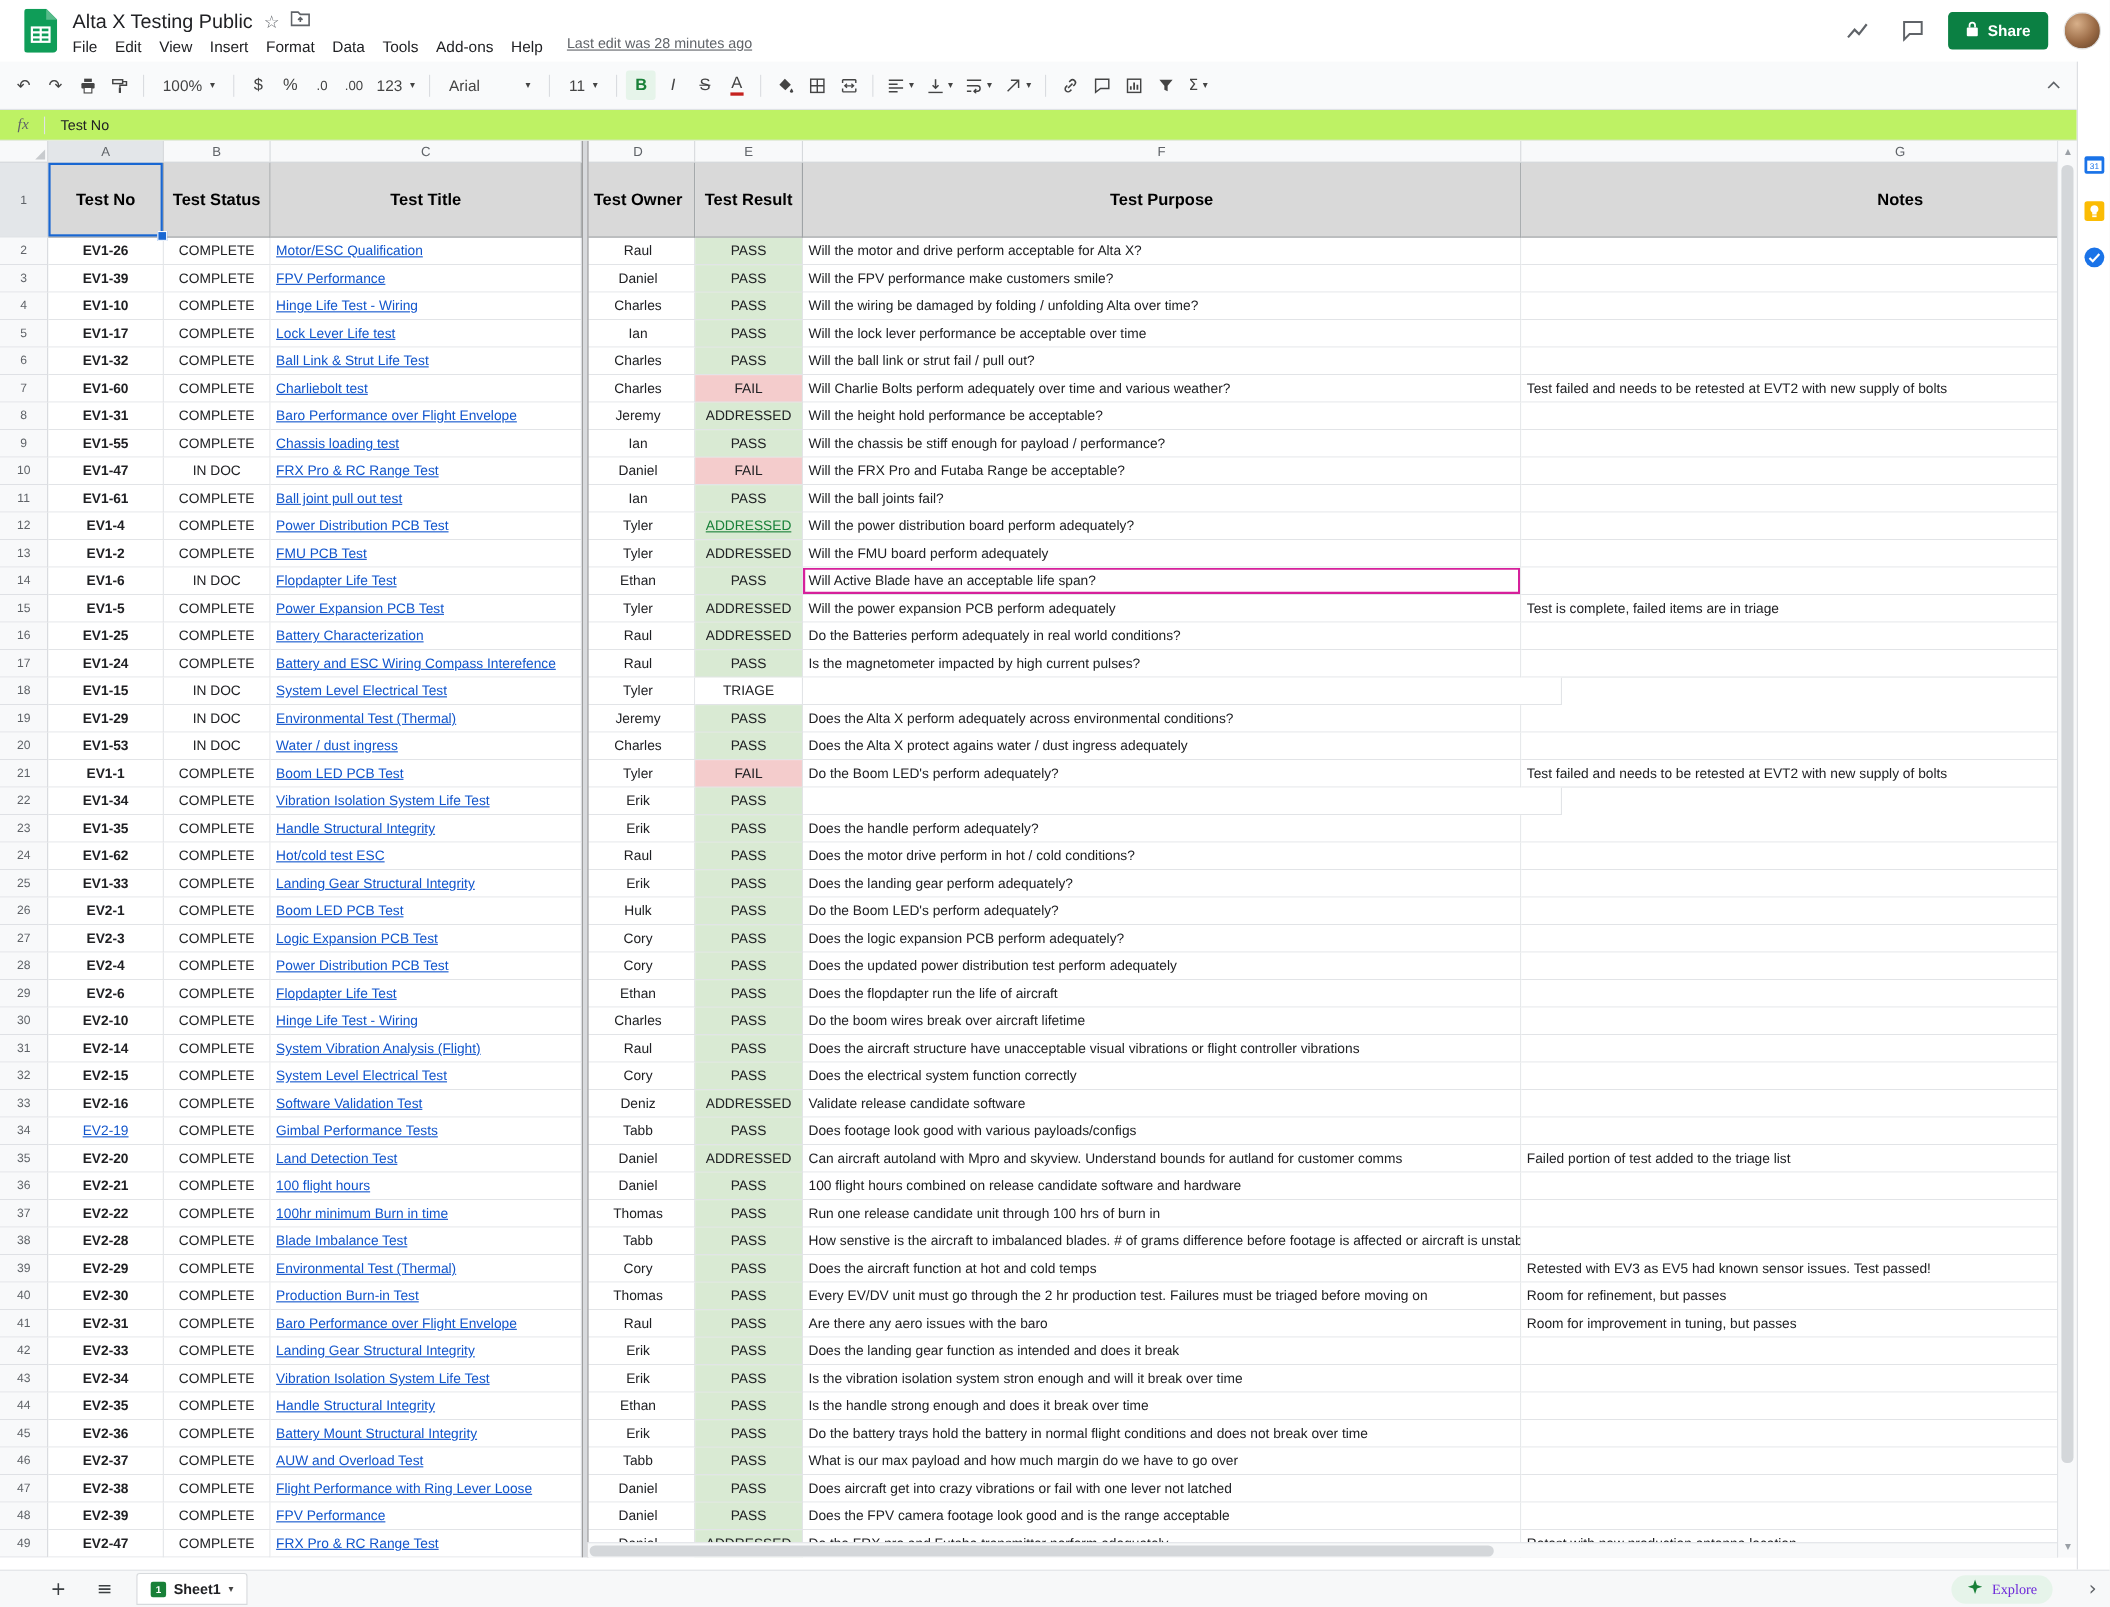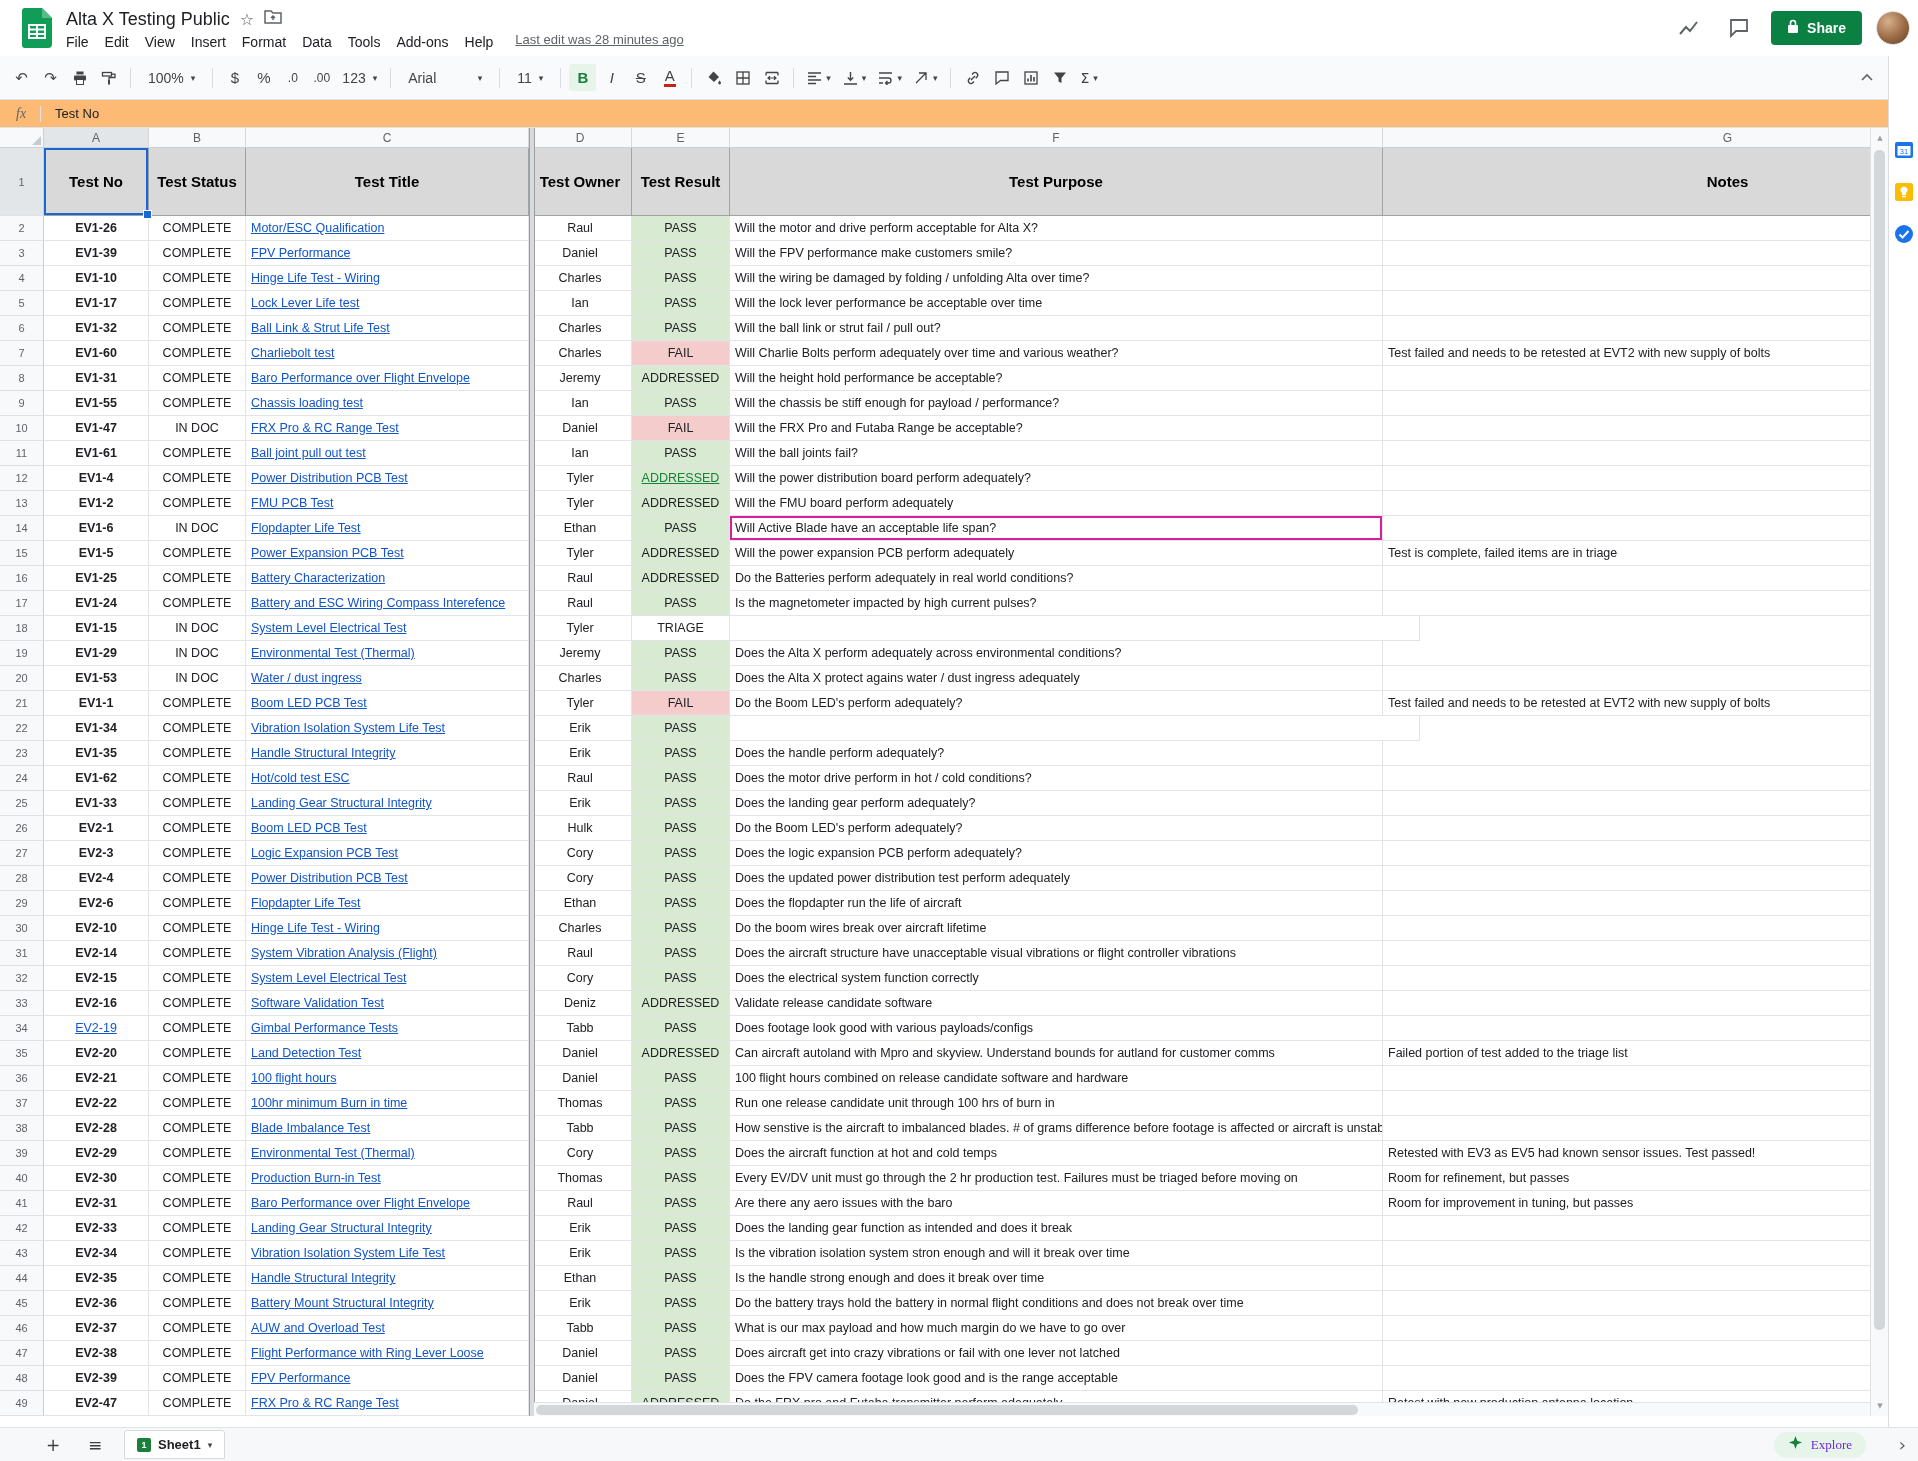--- a/index.html
+++ b/index.html
@@ -35,21 +35,21 @@
   .tsel{display:flex;align-items:center;gap:7px;height:27px;padding:0 9px;border-radius:3px;
     color:#444;font-size:14px;cursor:pointer;}
   .caret{font-size:9px;color:#444;}
   .b-bold{font-weight:bold;}
   .b-italic{font-style:italic;}
   .b-strike{text-decoration:line-through;}
   .a-bar{line-height:1;border-bottom:3px solid #c5221f;padding:0 1px 1px 1px;}
   .spacer{flex:1;}
 
   
-  .fbar{position:absolute;left:0;top:100px;width:1888px;height:28px;background:#fdba74;
+  .fbar{position:absolute;left:0;top:100px;width:1888px;height:28px;background:#bef264;
     border-bottom:1px solid #e0e3e6;display:flex;align-items:center;padding-left:16px;box-sizing:border-box;gap:14px;}
   .fx{font-family:"Liberation Serif",serif;font-style:italic;font-size:14px;color:#5f6368;}
   .fdiv{width:1px;height:16px;background:#e0e3e6;}
   .fval{font-size:13px;color:#202124;}
 
   
   .grid{position:absolute;left:0;top:128px;width:1870px;height:1288px;overflow:hidden;background:#fff;}
   .hdr-row{display:flex;height:20px;width:2073px;background:#f8f9fa;border-bottom:1px solid #cdd1d4;box-sizing:border-box;}
   .ch{box-sizing:border-box;flex-shrink:0;display:flex;align-items:center;justify-content:center;
     font-size:12px;color:#5f6368;border-right:1px solid #d6d9dc;cursor:pointer;}

